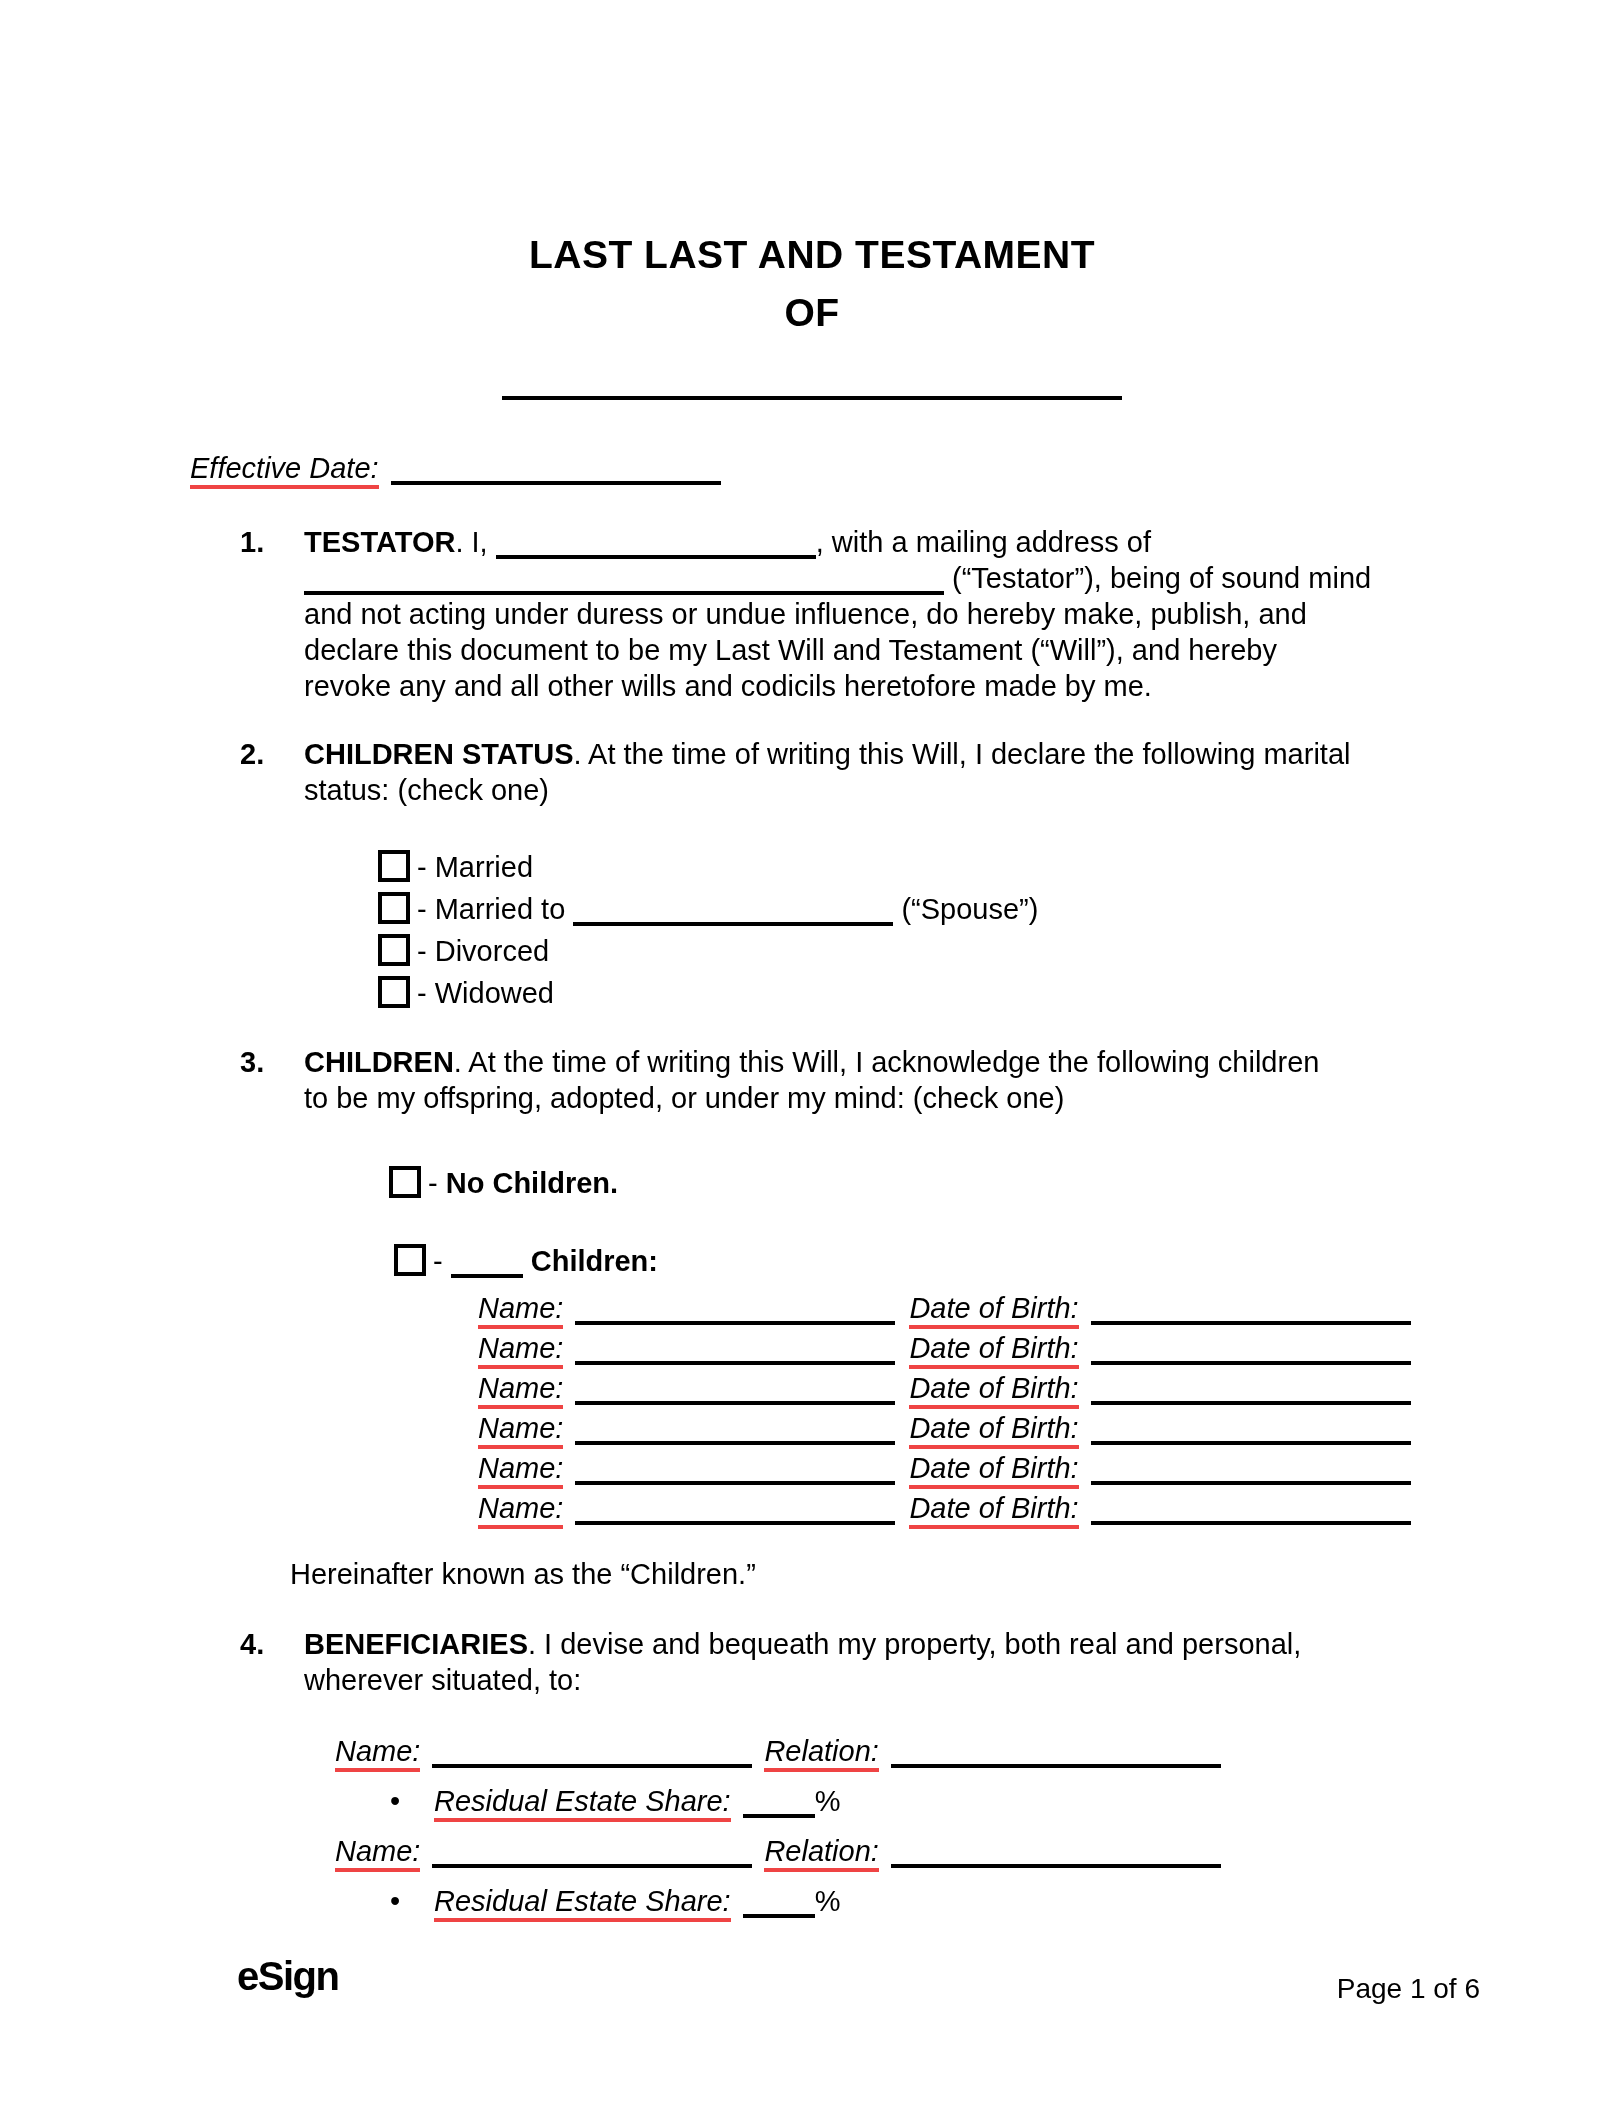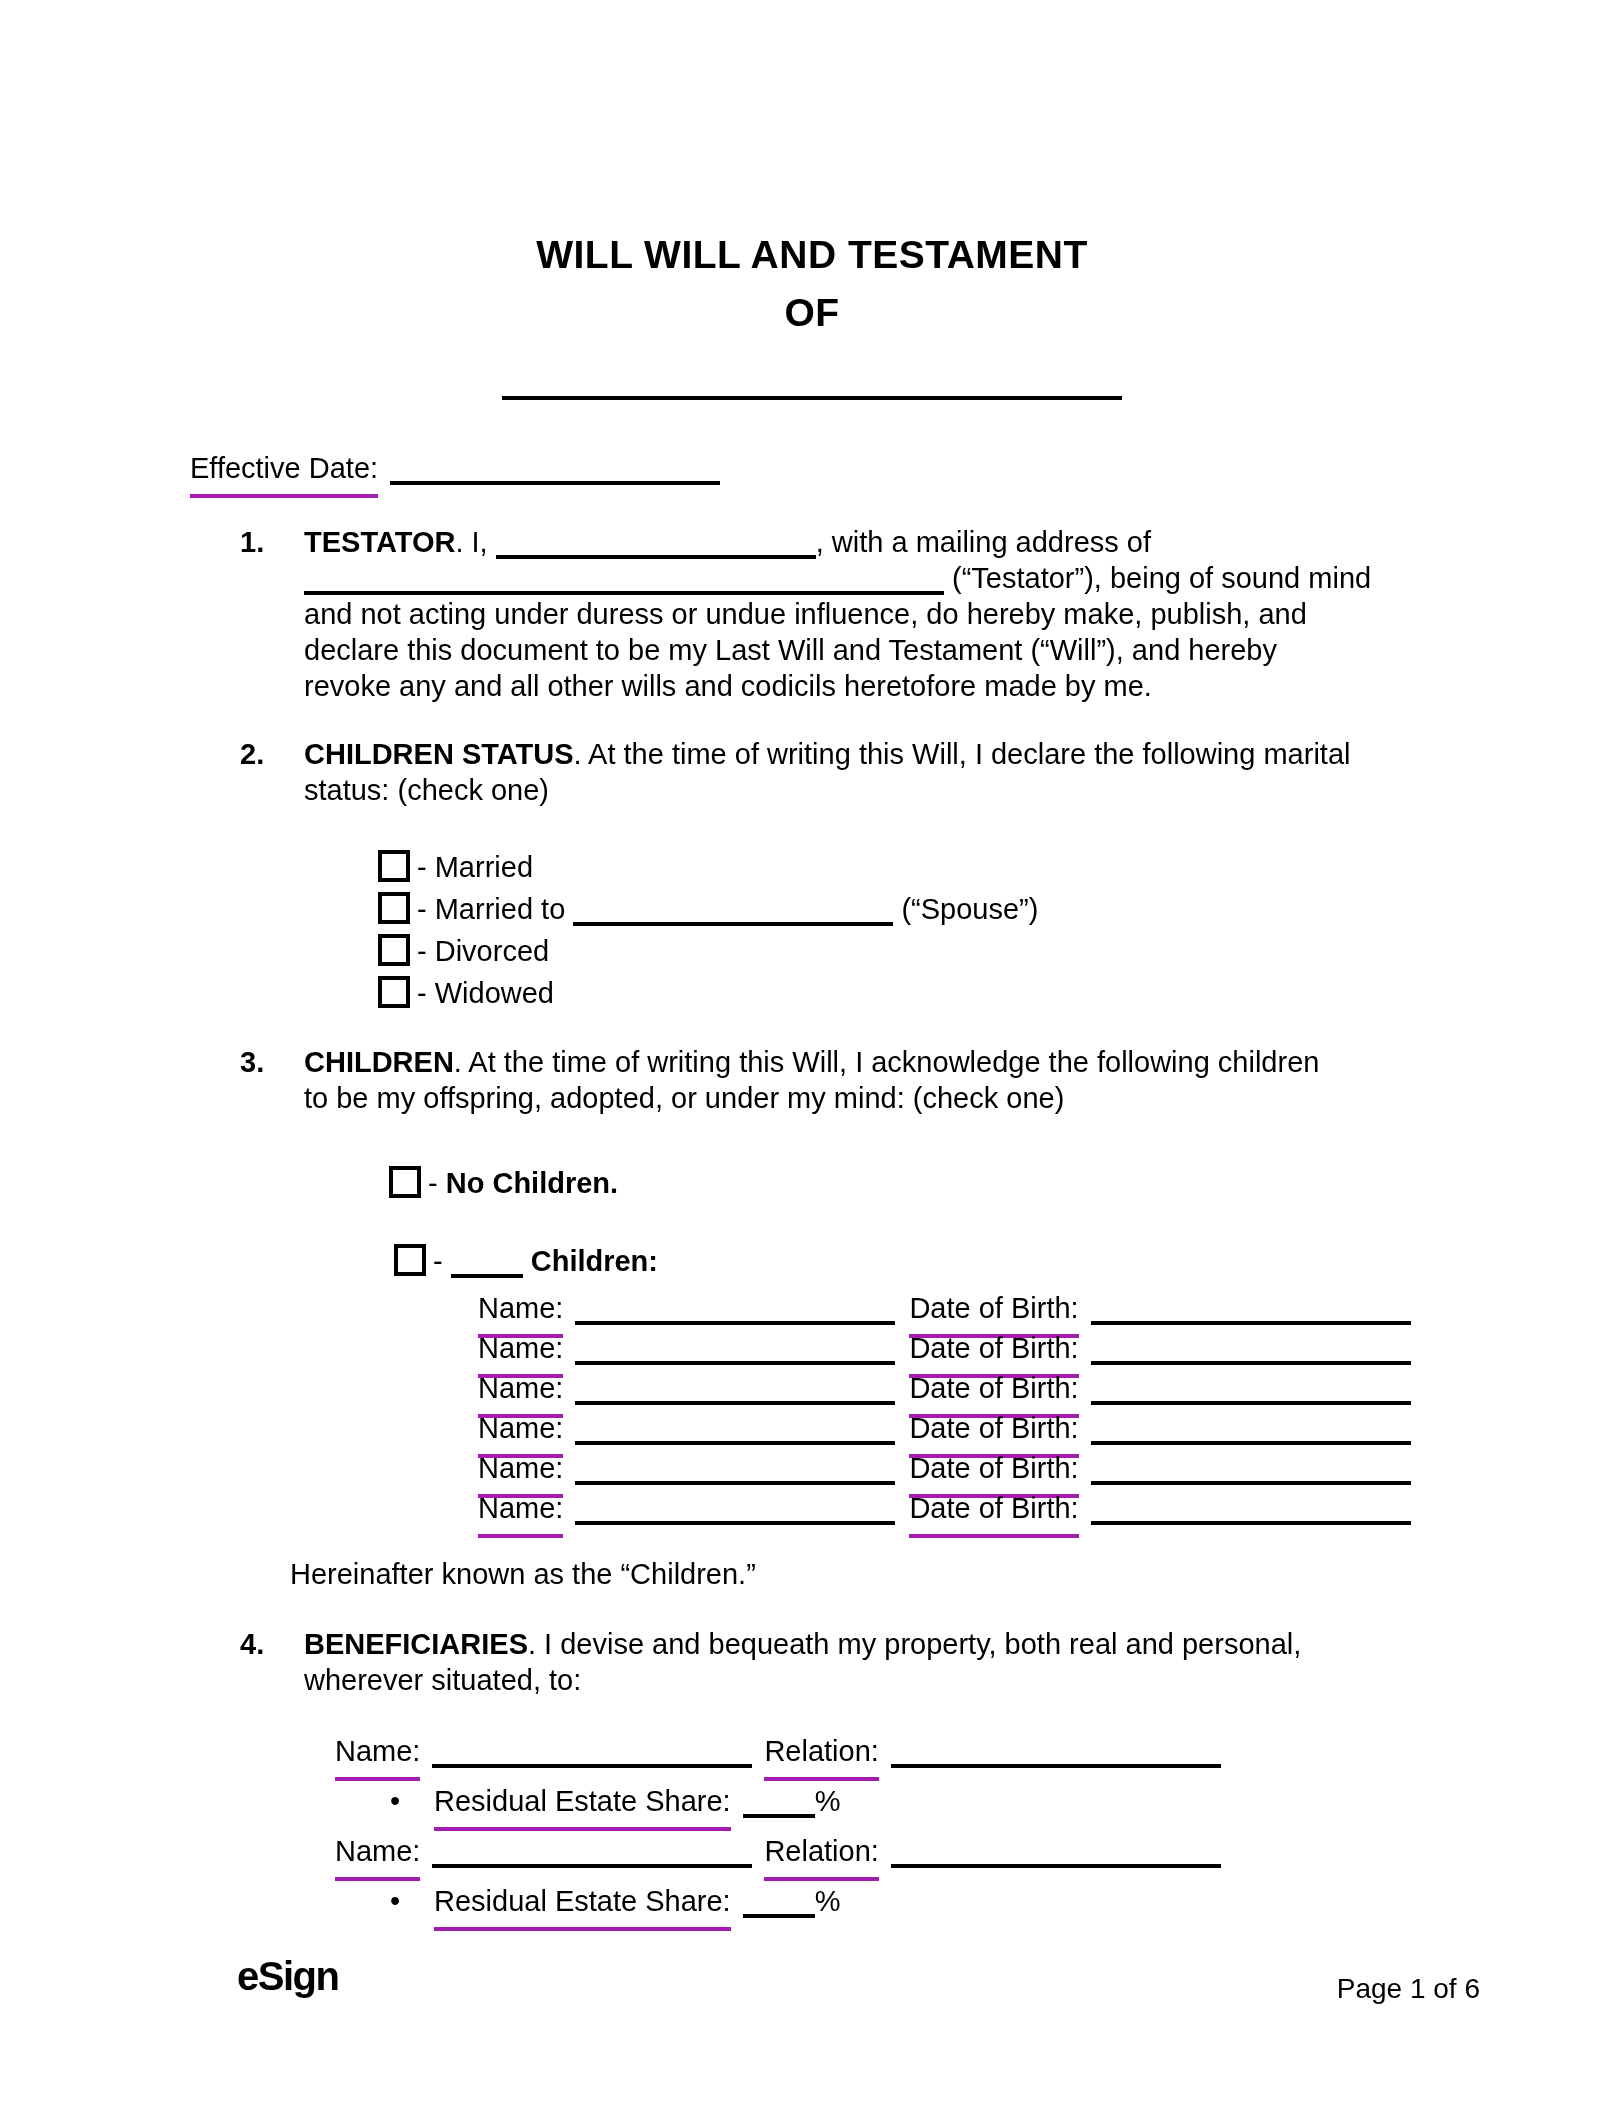--- a/index.html
+++ b/index.html
@@ -8,21 +8,21 @@
     font-family:"Liberation Sans","DejaVu Sans",sans-serif;
     font-size:29px; line-height:36px; color:#000; overflow:hidden;
   }
   .abs { position:absolute; }
   .doc-title {
     left:0; right:0; top:226px; text-align:center;
     font-weight:bold; font-size:39px; line-height:58px; letter-spacing:0.5px;
   }
   .name-line { left:502px; top:362px; width:620px; height:34px; border-bottom:4px solid #000; }
   .effective { left:190px; top:450px; white-space:nowrap; }
-  .ul { border-bottom:4px solid #a21caf; padding-bottom:10px; }
+  .ul { border-bottom:4px solid #ef4444; padding-bottom:1px;font-style:italic; }
   .blank { display:inline-block; border-bottom:4px solid #000; height:26px; vertical-align:-7px; }
   .w320 { width:320px; } .w330 { width:330px; } .w640 { width:640px; } .w72 { width:72px; }
   .ml8 { margin-left:8px; } .ml12 { margin-left:12px; } .ml14 { margin-left:14px; }
   .sec { left:240px; width:1190px; }
   .sec .num { position:absolute; left:0; top:0; font-weight:bold; }
   .sec .body { margin-left:64px; }
   b { font-weight:bold; }
   .optrow { white-space:nowrap; line-height:42px; }
   .cb {
     display:inline-block; width:24px; height:24px; border:4px solid #000;
@@ -39,21 +39,21 @@
   .bullet { display:inline-block; width:44px; margin-left:55px; }
   .footer-logo { left:237px; top:1954px; font-size:40px; font-weight:bold; letter-spacing:-1.5px; line-height:44px; }
   .footer-page { right:144px; top:1972px; font-size:28px; line-height:34px; }
 </style>
 </head>
 <body>
 
 <div class="page">
 
   <div class="abs doc-title">
-    <div>WILL WILL AND TESTAMENT</div>
+    <div>LAST LAST AND TESTAMENT</div>
     <div>OF</div>
   </div>
 
   <div class="abs name-line"></div>
 
   <div class="abs effective"><span class="ul">Effective Date:</span><span class="blank w330 ml12"></span></div>
 
   <div class="abs sec" style="top:524px;">
     <span class="num">1.</span>
     <div class="body">

